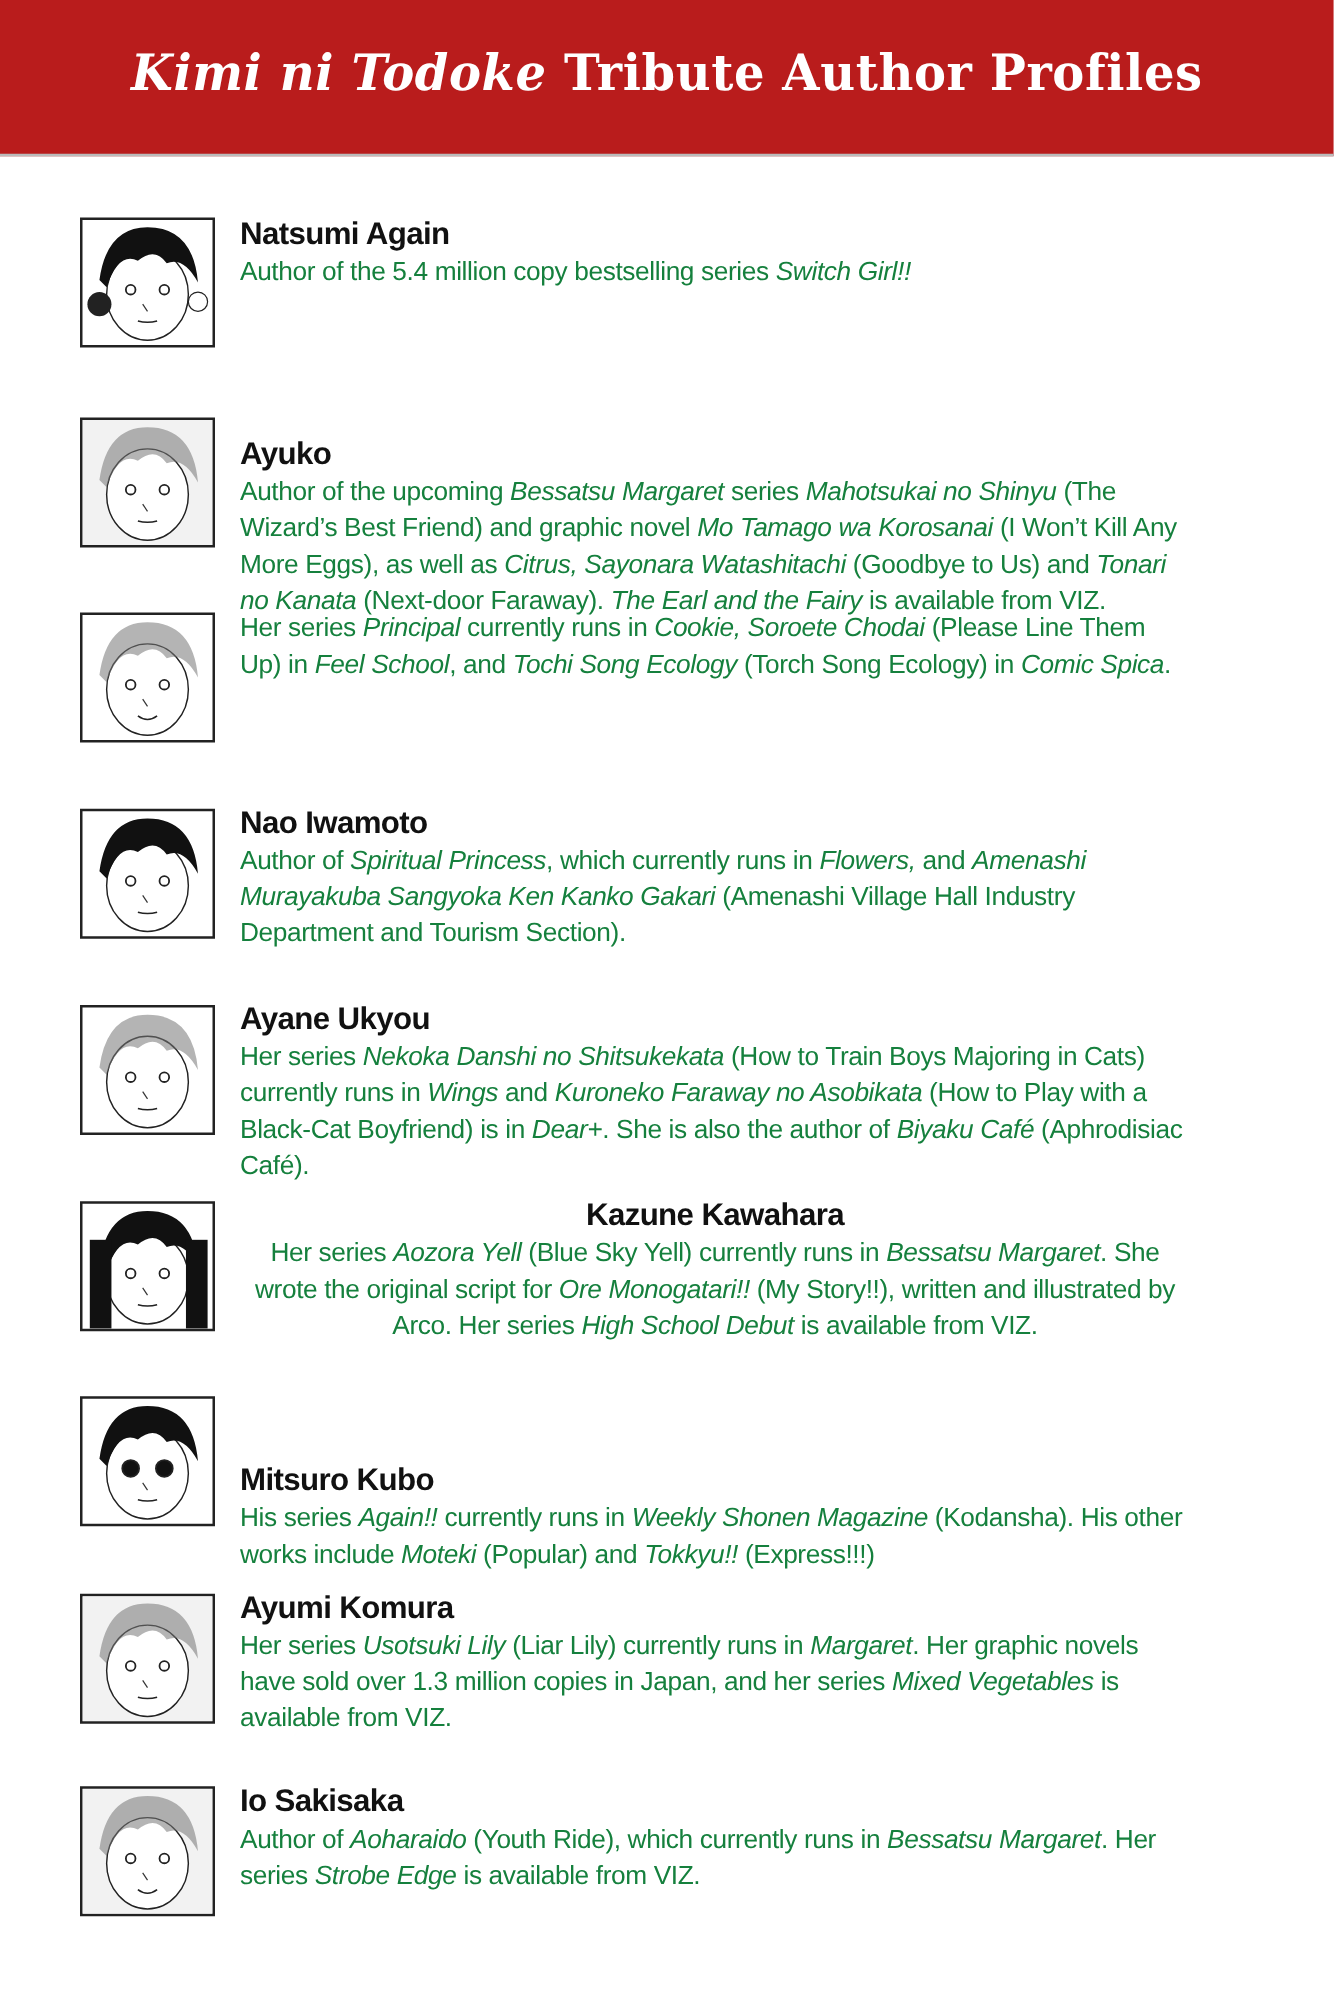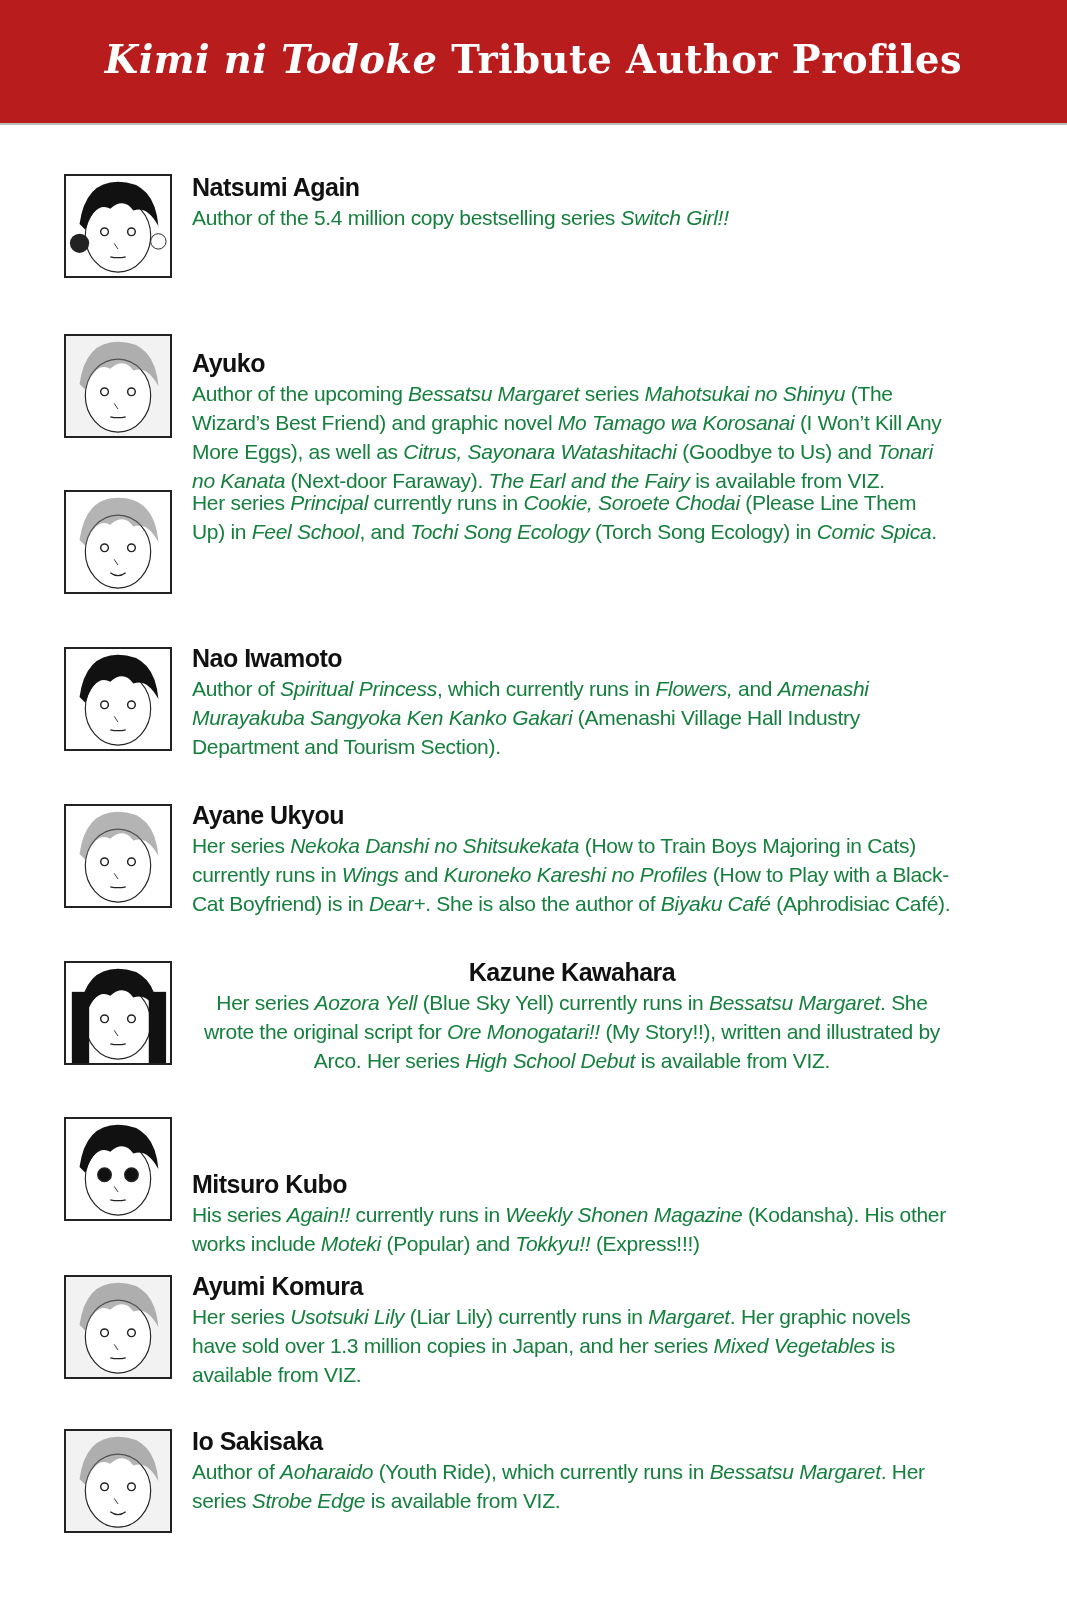--- a/index.html
+++ b/index.html
@@ -124,21 +124,21 @@
     <path d="M14 50 Q20 6 54 6 Q92 6 96 52 Q84 30 70 36 Q60 22 46 34 Q30 26 20 56 Z" fill="#777" opacity="0.55"></path>
 
     <circle cx="40" cy="58" r="4" fill="none" stroke="#222" stroke-width="1.5"></circle>
     <circle cx="68" cy="58" r="4" fill="none" stroke="#222" stroke-width="1.5"></circle>
     <path d="M50 70 L54 76" stroke="#333" stroke-width="1"></path>
     <path d="M46 84 Q54 86 62 84" stroke="#222" stroke-width="1.3" fill="none"></path>
   </svg>
       </div>
       <div class="text" style="top: 800px;">
         <div class="name">Ayane Ukyou</div>
-        <div class="bio"><span>Her series </span><i>Nekoka Danshi no Shitsukekata</i><span> (How to Train Boys Majoring in Cats) currently runs in </span><i>Wings</i><span> and </span><i>Kuroneko Kareshi no Profiles</i><span> (How to Play with a Black-Cat Boyfriend) is in </span><i>Dear+</i><span>. She is also the author of </span><i>Biyaku Café</i><span> (Aphrodisiac Café).</span></div>
+        <div class="bio"><span>Her series </span><i>Nekoka Danshi no Shitsukekata</i><span> (How to Train Boys Majoring in Cats) currently runs in </span><i>Wings</i><span> and </span><i>Kuroneko Faraway no Asobikata</i><span> (How to Play with a Black-Cat Boyfriend) is in </span><i>Dear+</i><span>. She is also the author of </span><i>Biyaku Café</i><span> (Aphrodisiac Café).</span></div>
       </div>
     </div>
     <div class="profile" style="top: 0px;">
       <div class="portrait" style="top: 961px;">
         <svg viewBox="0 0 108 104" xmlns="http://www.w3.org/2000/svg">
 
     <ellipse cx="54" cy="62" rx="34" ry="38" fill="#fff" stroke="#222" stroke-width="1.2"></ellipse>
     <path d="M14 50 Q20 6 54 6 Q92 6 96 52 Q84 30 70 36 Q60 22 46 34 Q30 26 20 56 Z" fill="#111" opacity="1"></path>
     <rect x="6" y="30" width="18" height="74" fill="#111"></rect>
           <rect x="86" y="30" width="18" height="74" fill="#111"></rect>

